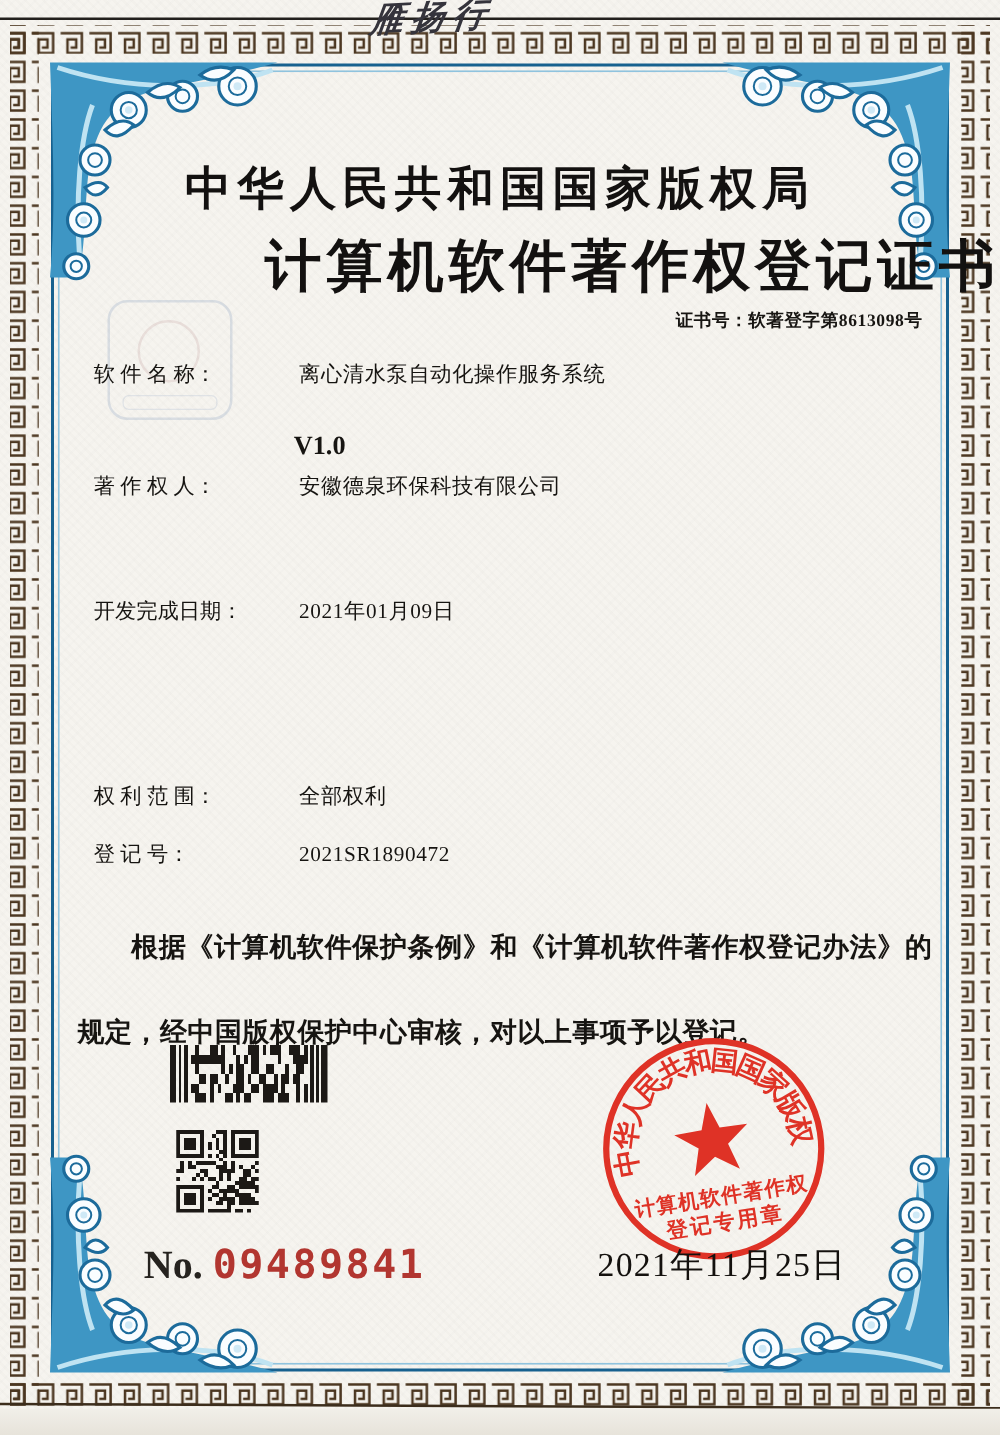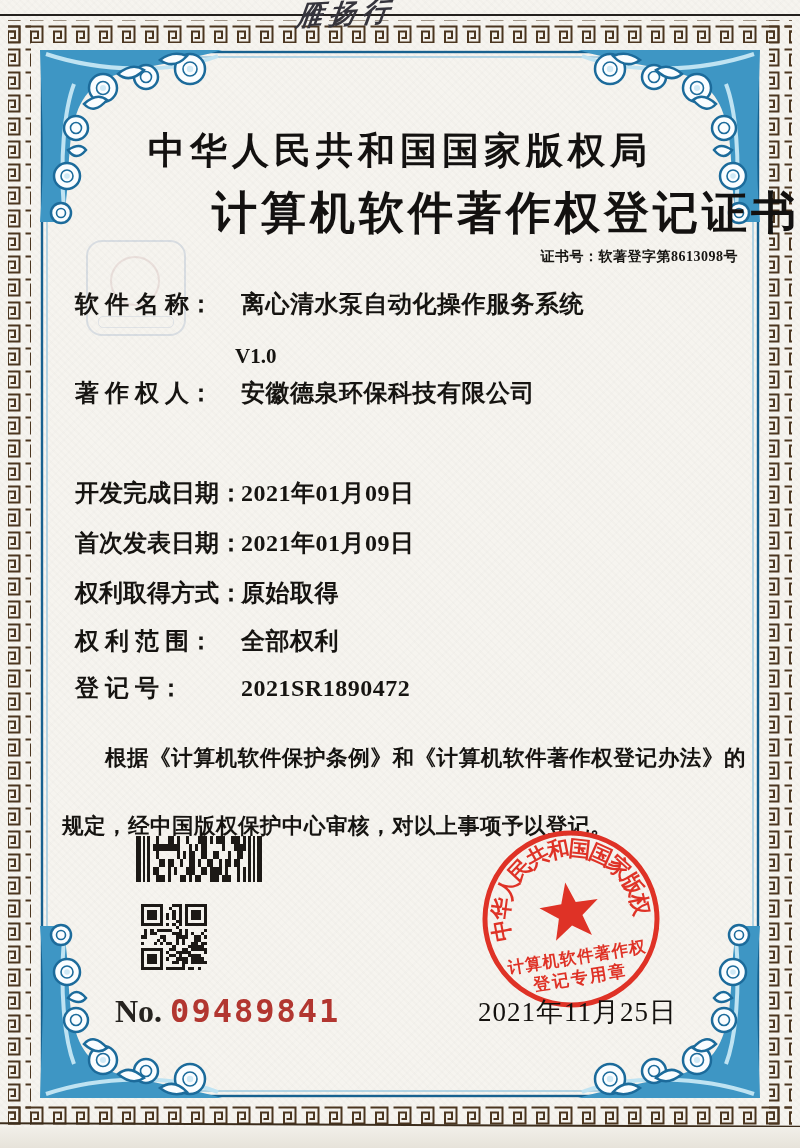--- a/index.html
+++ b/index.html
@@ -41,21 +41,21 @@
     font-size:37px;font-weight:bold;color:#131110;letter-spacing:5px;
   }
   .cert-title{
     position:absolute;left:0;top:183px;width:100%;text-align:right;
     font-size:45px;font-weight:bold;color:#131110;letter-spacing:4px;
   }
   .cert-no{
     position:absolute;right:62px;top:248px;
     font-size:14px;font-weight:bold;color:#171512;letter-spacing:.5px;
   }
-  .field-row{position:absolute;left:75px;font-size:24px;font-weight:bold;color:#161411;white-space:nowrap;}
+  .field-row{position:absolute;left:75px;font-size:17px;font-weight:normal;color:#161411;white-space:nowrap;}
   .field-label{display:inline-block;width:158px;}
   .field-value{display:inline-block;margin-left:2px;letter-spacing:.5px;}
   .value-line2{position:absolute;left:235px;top:316px;font-size:21px;font-weight:bold;color:#161411;margin-top:28px;}
   .statement{
     position:absolute;left:62px;top:724px;width:684px;
     font-size:21.5px;line-height:68px;font-weight:600;color:#161411;
     text-indent:2em;text-align:justify;letter-spacing:.5px;
   }
   .serial{position:absolute;left:115px;top:992px;font-size:32px;white-space:nowrap;}
   .serial-prefix{color:#26231f;font-weight:600;}
@@ -151,29 +151,21 @@
   <div class="field-row" style="top:377px">
     <span class="field-label">著  作  权  人：</span>
     <span class="field-value">安徽德泉环保科技有限公司</span>
   </div>
 
   <div class="field-row" style="top:477px">
     <span class="field-label">开发完成日期：</span>
     <span class="field-value">2021年01月09日</span>
   </div>
 
-  <div class="field-row" style="top:527px">
-    <span class="field-label">首次发表日期：</span>
-    <span class="field-value">2021年01月09日</span>
-  </div>
-
-  <div class="field-row" style="top:577px">
-    <span class="field-label">权利取得方式：</span>
-    <span class="field-value">原始取得</span>
-  </div>
+
 
   <div class="field-row" style="top:625px">
     <span class="field-label">权  利  范  围：</span>
     <span class="field-value">全部权利</span>
   </div>
 
   <div class="field-row" style="top:672px">
     <span class="field-label">登    记    号：</span>
     <span class="field-value">2021SR1890472</span>
   </div>

